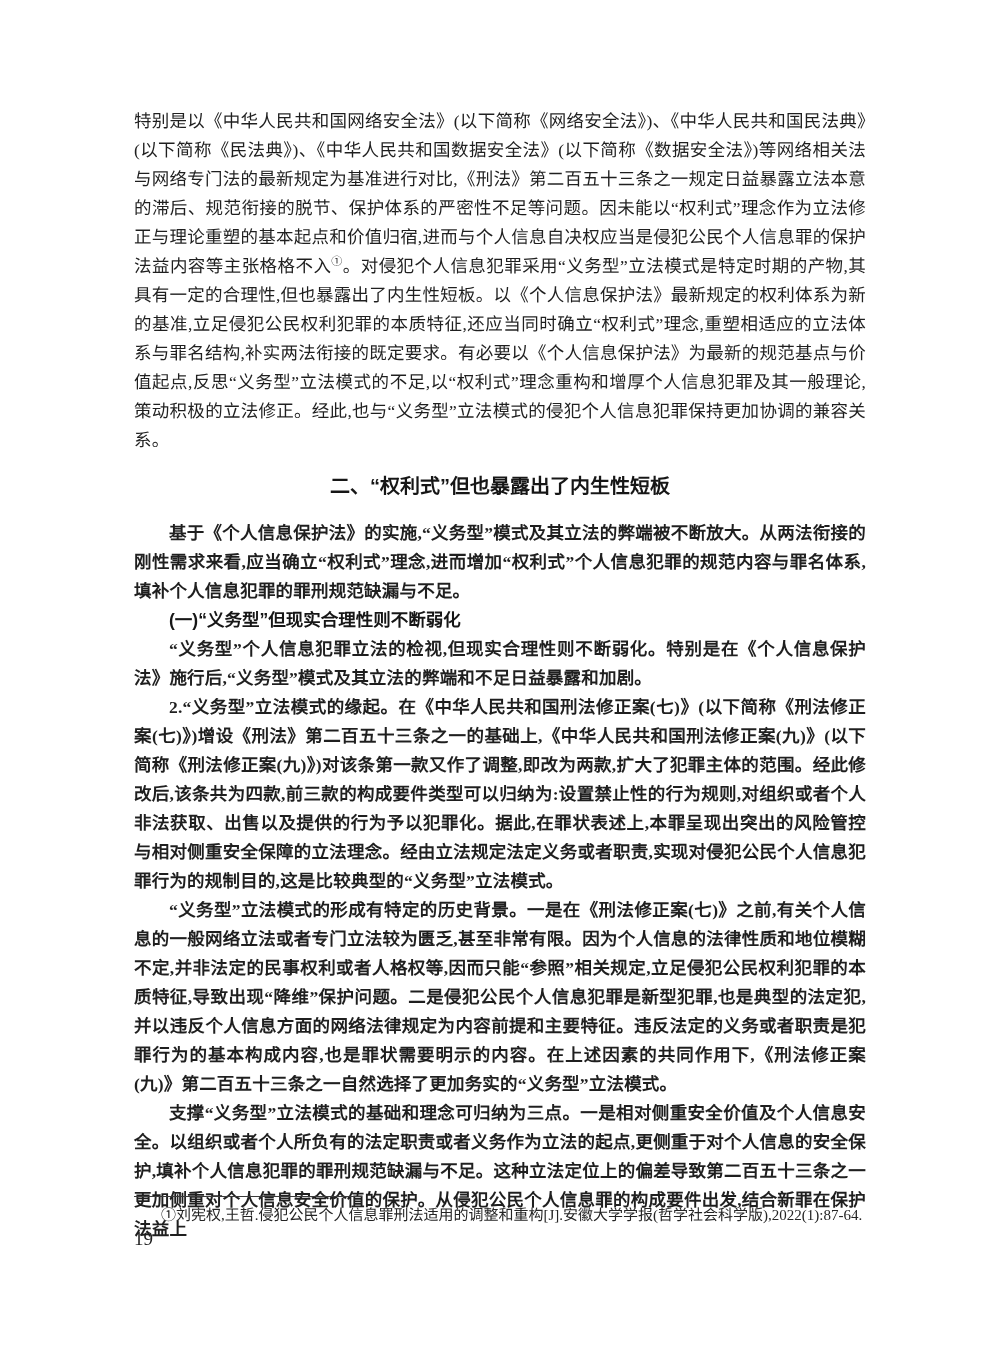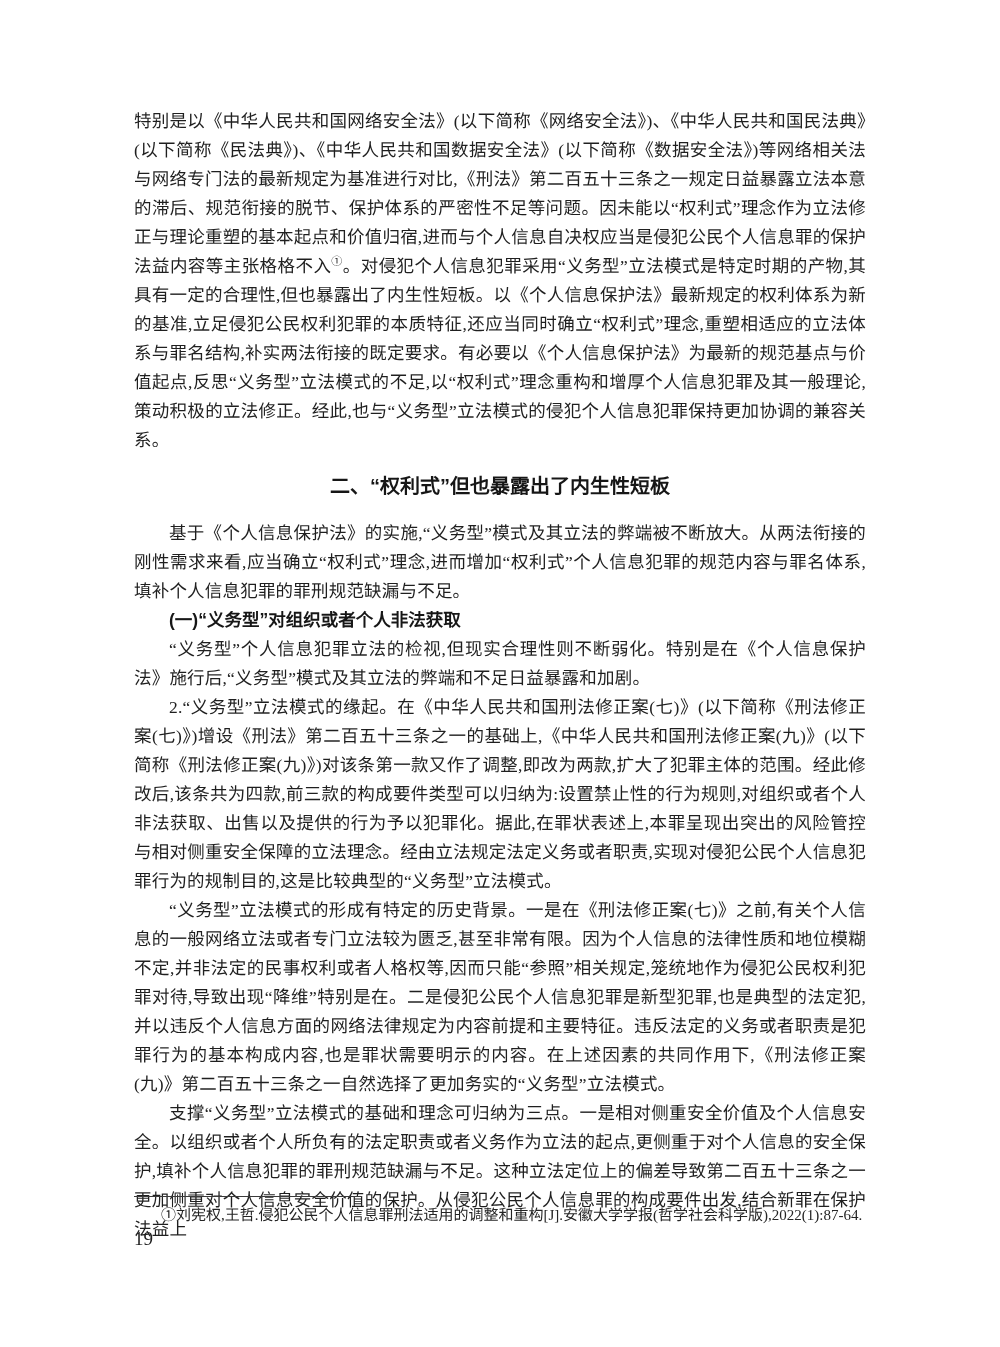--- a/index.html
+++ b/index.html
@@ -24,21 +24,21 @@
     width: 732px;
   }
   p.para {
     margin: 0;
     font-size: 17.5px;
     line-height: 29px;
     text-align: justify;
     text-justify: inter-ideograph;
     letter-spacing: 0.2px;
   }
-  p.para.indent { text-indent: 2em; }
+  p.para.indent { text-indent: 2em; font-weight: bold; }
   sup.fn-ref {
     font-size: 11px;
     line-height: 0;
     vertical-align: super;
   }
   h1.section-heading {
     margin: 17px 0 18px 0;
     font-family: "Liberation Sans", "DejaVu Sans", sans-serif;
     font-weight: bold;
     font-size: 20px;
@@ -89,27 +89,27 @@
 <div class="page">
 
   <div class="content">
 
     <p class="para"><span>特别是以《中华人民共和国网络安全法》(以下简称《网络安全法》)、《中华人民共和国民法典》(以下简称《民法典》)、《中华人民共和国数据安全法》(以下简称《数据安全法》)等网络相关法与网络专门法的最新规定为基准进行对比,《刑法》第二百五十三条之一规定日益暴露立法本意的滞后、规范衔接的脱节、保护体系的严密性不足等问题。因未能以“权利式”理念作为立法修正与理论重塑的基本起点和价值归宿,进而与个人信息自决权应当是侵犯公民个人信息罪的保护法益内容等主张格格不入</span><sup class="fn-ref">①</sup><span>。对侵犯个人信息犯罪采用“义务型”立法模式是特定时期的产物,其具有一定的合理性,但也暴露出了内生性短板。以《个人信息保护法》最新规定的权利体系为新的基准,立足侵犯公民权利犯罪的本质特征,还应当同时确立“权利式”理念,重塑相适应的立法体系与罪名结构,补实两法衔接的既定要求。有必要以《个人信息保护法》为最新的规范基点与价值起点,反思“义务型”立法模式的不足,以“权利式”理念重构和增厚个人信息犯罪及其一般理论,策动积极的立法修正。经此,也与“义务型”立法模式的侵犯个人信息犯罪保持更加协调的兼容关系。</span></p>
 
     <h1 class="section-heading">二、“权利式”但也暴露出了内生性短板</h1>
 
     <p class="para indent">基于《个人信息保护法》的实施,“义务型”模式及其立法的弊端被不断放大。从两法衔接的刚性需求来看,应当确立“权利式”理念,进而增加“权利式”个人信息犯罪的规范内容与罪名体系,填补个人信息犯罪的罪刑规范缺漏与不足。</p>
 
-    <h2 class="subsection-heading">(一)“义务型”对组织或者个人非法获取</h2>
+    <h2 class="subsection-heading">(一)“义务型”但现实合理性则不断弱化</h2>
 
     <p class="para indent">“义务型”个人信息犯罪立法的检视,但现实合理性则不断弱化。特别是在《个人信息保护法》施行后,“义务型”模式及其立法的弊端和不足日益暴露和加剧。</p>
 
     <p class="para indent">2.“义务型”立法模式的缘起。在《中华人民共和国刑法修正案(七)》(以下简称《刑法修正案(七)》)增设《刑法》第二百五十三条之一的基础上,《中华人民共和国刑法修正案(九)》(以下简称《刑法修正案(九)》)对该条第一款又作了调整,即改为两款,扩大了犯罪主体的范围。经此修改后,该条共为四款,前三款的构成要件类型可以归纳为:设置禁止性的行为规则,对组织或者个人非法获取、出售以及提供的行为予以犯罪化。据此,在罪状表述上,本罪呈现出突出的风险管控与相对侧重安全保障的立法理念。经由立法规定法定义务或者职责,实现对侵犯公民个人信息犯罪行为的规制目的,这是比较典型的“义务型”立法模式。</p>
 
-    <p class="para indent">“义务型”立法模式的形成有特定的历史背景。一是在《刑法修正案(七)》之前,有关个人信息的一般网络立法或者专门立法较为匮乏,甚至非常有限。因为个人信息的法律性质和地位模糊不定,并非法定的民事权利或者人格权等,因而只能“参照”相关规定,笼统地作为侵犯公民权利犯罪对待,导致出现“降维”特别是在。二是侵犯公民个人信息犯罪是新型犯罪,也是典型的法定犯,并以违反个人信息方面的网络法律规定为内容前提和主要特征。违反法定的义务或者职责是犯罪行为的基本构成内容,也是罪状需要明示的内容。在上述因素的共同作用下,《刑法修正案(九)》第二百五十三条之一自然选择了更加务实的“义务型”立法模式。</p>
+    <p class="para indent">“义务型”立法模式的形成有特定的历史背景。一是在《刑法修正案(七)》之前,有关个人信息的一般网络立法或者专门立法较为匮乏,甚至非常有限。因为个人信息的法律性质和地位模糊不定,并非法定的民事权利或者人格权等,因而只能“参照”相关规定,立足侵犯公民权利犯罪的本质特征,导致出现“降维”保护问题。二是侵犯公民个人信息犯罪是新型犯罪,也是典型的法定犯,并以违反个人信息方面的网络法律规定为内容前提和主要特征。违反法定的义务或者职责是犯罪行为的基本构成内容,也是罪状需要明示的内容。在上述因素的共同作用下,《刑法修正案(九)》第二百五十三条之一自然选择了更加务实的“义务型”立法模式。</p>
 
     <p class="para indent">支撑“义务型”立法模式的基础和理念可归纳为三点。一是相对侧重安全价值及个人信息安全。以组织或者个人所负有的法定职责或者义务作为立法的起点,更侧重于对个人信息的安全保护,填补个人信息犯罪的罪刑规范缺漏与不足。这种立法定位上的偏差导致第二百五十三条之一更加侧重对个人信息安全价值的保护。从侵犯公民个人信息罪的构成要件出发,结合新罪在保护法益上</p>
 
   </div>
 
   <div class="footnote-area">
     <div class="footnote-rule"></div>
     <p class="footnote"><span>①</span><span>刘宪权,王哲.侵犯公民个人信息罪刑法适用的调整和重构[J].安徽大学学报(哲学社会科学版),2022(1):87-64.</span></p>
   </div>
 

